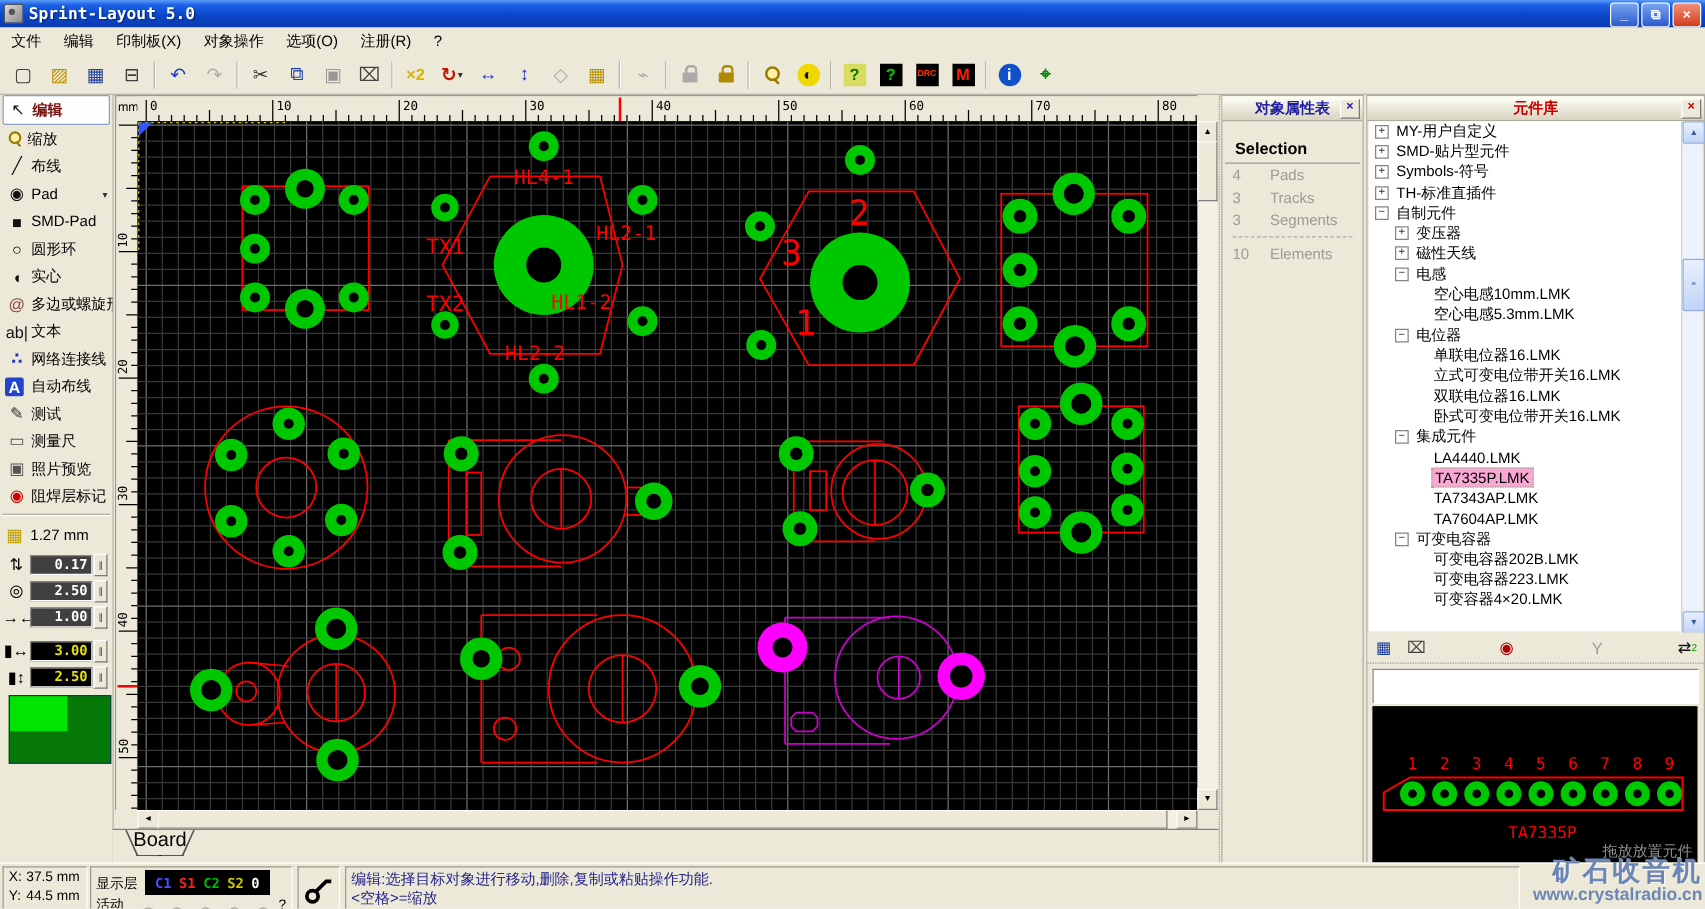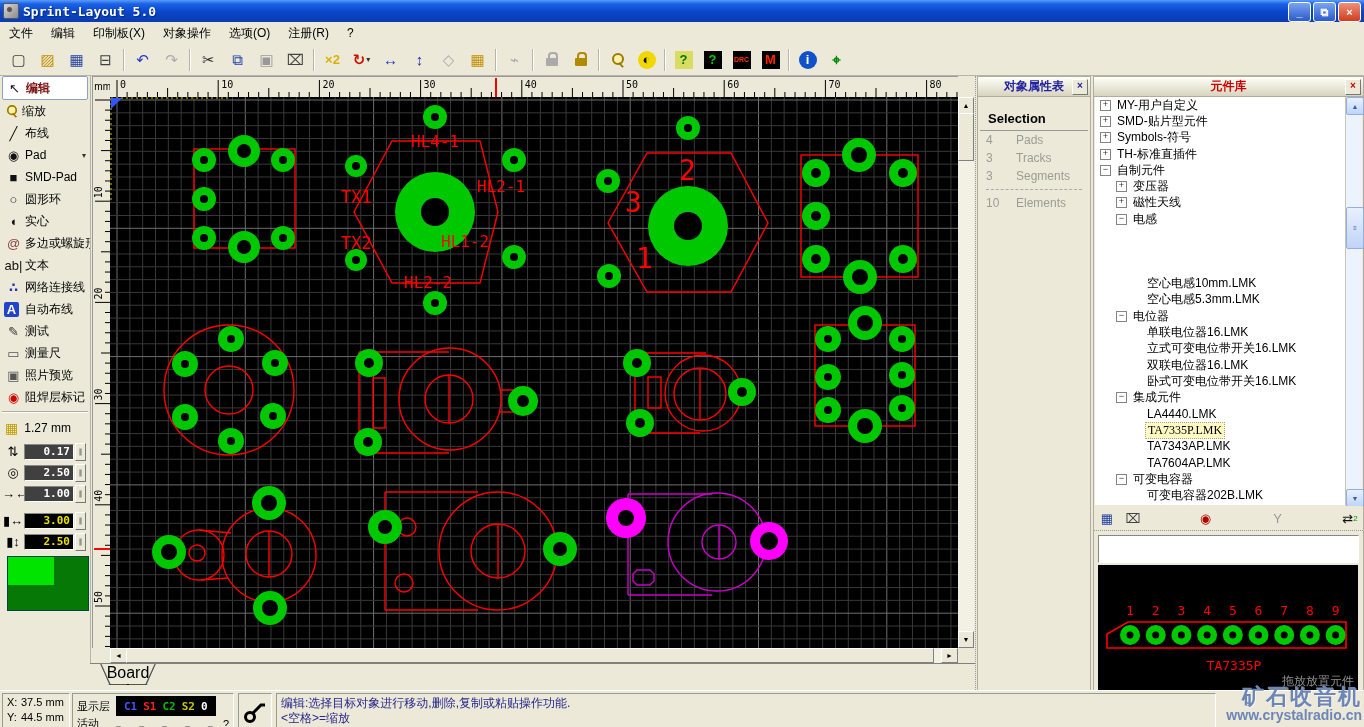--- a/index.html
+++ b/index.html
@@ -86,21 +86,21 @@
   .props-section{font-weight:bold;font-size:13px;padding:14px 8px 4px 8px;border-bottom:1px solid #999;margin:0 2px;}
   .prow{display:flex;color:#9C9C94;padding:2px 8px;font-size:12px;}
   .prow .cnt{width:30px;}
   .pdash{border-top:1px dashed #AAA;margin:4px 8px;}
   .tree{position:absolute;left:1px;top:20px;right:17px;bottom:0;background:#fff;overflow:hidden;
      border-right:1px solid #C8C4B8;}
   .trow{height:16.3px;display:flex;align-items:center;white-space:nowrap;font-size:12px;}
   .tbox{width:9px;height:9px;border:1px solid #848484;background:#fff;font-size:9px;line-height:7px;
      text-align:center;margin-right:4px;flex:none;color:#333;}
   .tlabel{padding:0 2px;}
-  .trow.sel .tlabel{background:#fef9c3;border:1px dotted #A8A488;font-family:Liberation Serif, serif;}
+  .trow.sel .tlabel{background:#f9a8d4;border:1px dotted #A8A488;}
   .treesb{position:absolute;right:1px;top:20px;width:16px;bottom:0;background:#EDF3FD;}
   .xpbtn{position:absolute;left:0;width:16px;height:16px;background:linear-gradient(180deg,#E8F0FC,#C0D4F8);
      border:1px solid #94AEE0;border-radius:2px;color:#3A5C9C;font-size:7px;display:flex;align-items:center;justify-content:center;}
   .libtools{position:absolute;left:0;right:0;height:24px;display:flex;align-items:center;
      border-bottom:1px dotted #999;background:#ECE9D8;}
   .libtools .tb{width:22px;height:20px;font-size:13px;}
   .libname{position:absolute;left:4px;right:4px;height:26px;background:#fff;border:1px solid;border-color:#888 #fff #fff #888;}
   .preview{position:absolute;left:4px;right:5px;height:127px;background:#000;}
   .hinttext{position:absolute;right:4px;color:#909090;font-size:12px;}
   .wm{position:absolute;right:2px;color:#6C86B8;font-weight:bold;text-align:right;line-height:1.0;z-index:60;}
@@ -876,21 +876,21 @@
           <span class="tlabel">变压器</span>
         </div>
         <div class="trow" style="padding-left: 21px;">
           <span class="tbox">+</span>
           <span class="tlabel">磁性天线</span>
         </div>
         <div class="trow" style="padding-left: 21px;">
           <span class="tbox">−</span>
           <span class="tlabel">电感</span>
         </div>
-        <div class="trow" style="padding-left: 37px; margin-top: 48px;">
+        <div class="trow" style="padding-left: 37px;">
           <span style="width: 13px; flex: 0 0 auto;"></span>
           <span class="tlabel">空心电感10mm.LMK</span>
         </div>
         <div class="trow" style="padding-left: 37px;">
           <span style="width: 13px; flex: 0 0 auto;"></span>
           <span class="tlabel">空心电感5.3mm.LMK</span>
         </div>
         <div class="trow" style="padding-left: 21px;">
           <span class="tbox">−</span>
           <span class="tlabel">电位器</span>

